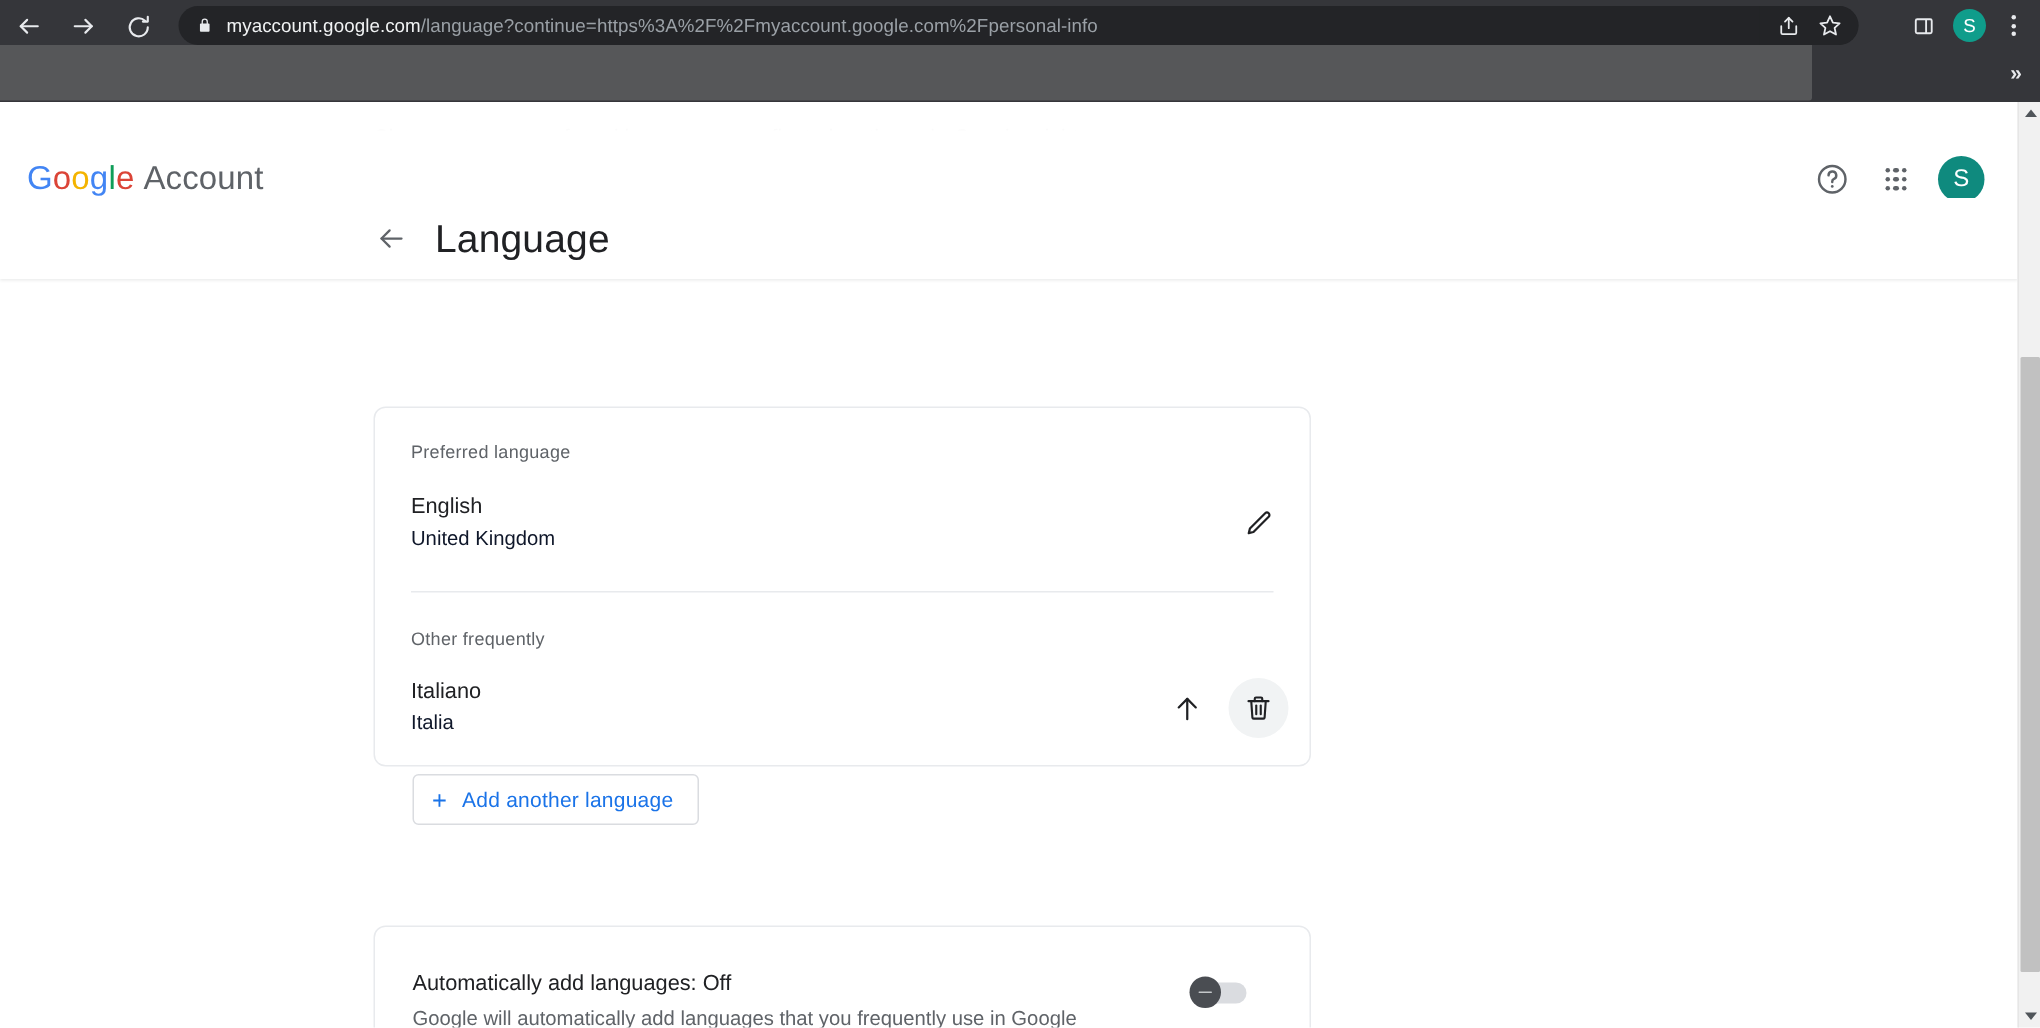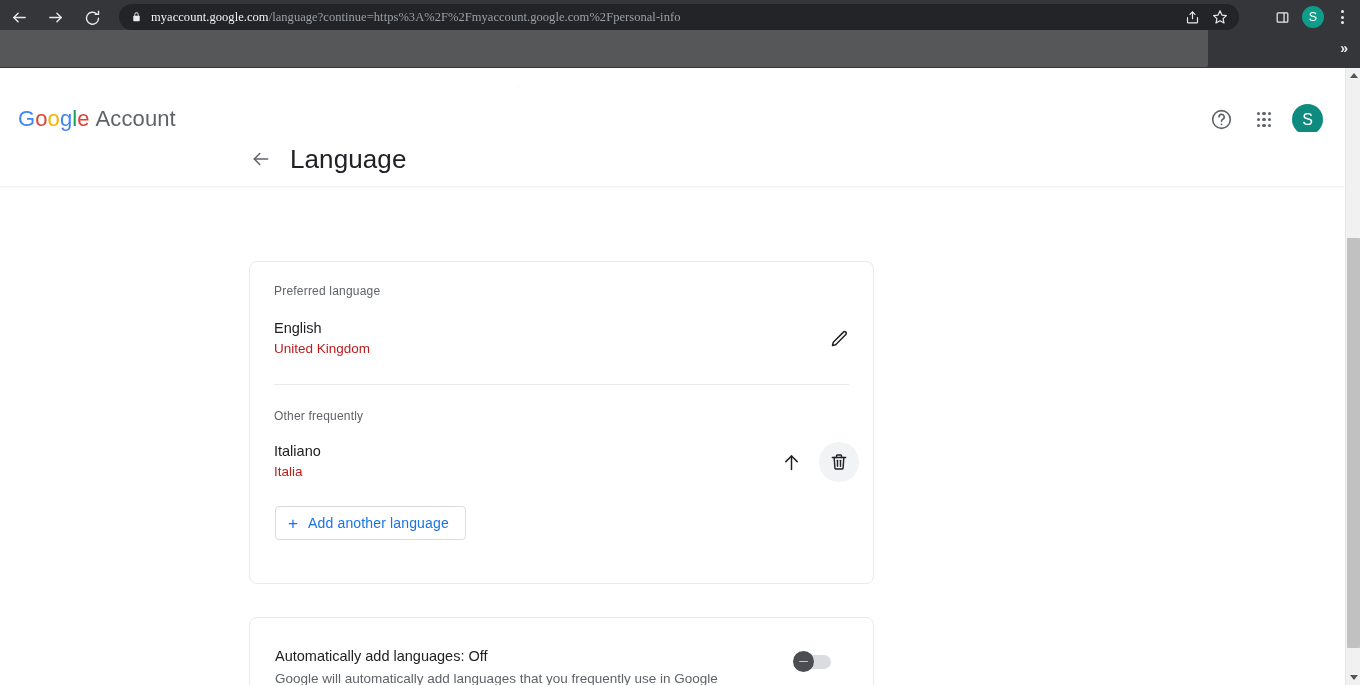--- a/index.html
+++ b/index.html
@@ -44,21 +44,20 @@
     position: relative;
     overflow: hidden;
   }
   .lock-icon { flex: 0 0 auto; margin-right: 9px; display:flex; align-items:center; }
   .url-text {
     font-size: 12.5px;
     white-space: nowrap;
     color: #9aa0a6;
     letter-spacing: 0.05px;
     overflow: hidden;
-    font-family: Liberation Serif, serif;
   }
   .url-text .host { color: #f1f3f4; font-weight: 500; }
 
   .omni-actions {
     position: absolute; right: 0; top: 0; height: 26px;
     display: flex; align-items: center; gap: 2px;
     padding-right: 6px;
     background: #232427;
     border-radius: 0 13px 13px 0;
     padding-left: 6px;
@@ -188,31 +187,31 @@
   }
 
   
   .content { position: absolute; top: 118px; left: 0; width: 1345px; }
   .card {
     position: absolute; left: 249px; width: 625px;
     background: #ffffff;
     border: 1px solid #e8eaed;
     border-radius: 8px;
   }
-  #card-languages { top: 75px; height: 323px; }
+  #card-languages { top: 85px; height: 240px; }
   #card-auto      { top: 431px; height: 135px; }
 
   .section-label {
     font-size: 12px; color: #5f6368; letter-spacing: 0.2px;
   }
   .lang-row {
     display: flex; align-items: flex-end; justify-content: space-between;
   }
   .lang-name { font-size: 14.5px; color: #202124; line-height: 21px; }
-  .lang-region { font-size: 13.5px; color: #b91c1c; line-height: 20px; }
+  .lang-region { font-size: 13.5px; color: #0f172a; line-height: 20px; }
 
   .icon-btn {
     width: 40px; height: 40px; border-radius: 50%;
     display: flex; align-items: center; justify-content: center;
     color: #202124;
   }
   .icon-btn.hovered { background: #f1f3f4; }
 
   .divider { height: 1px; background: #e8eaed; }
 

